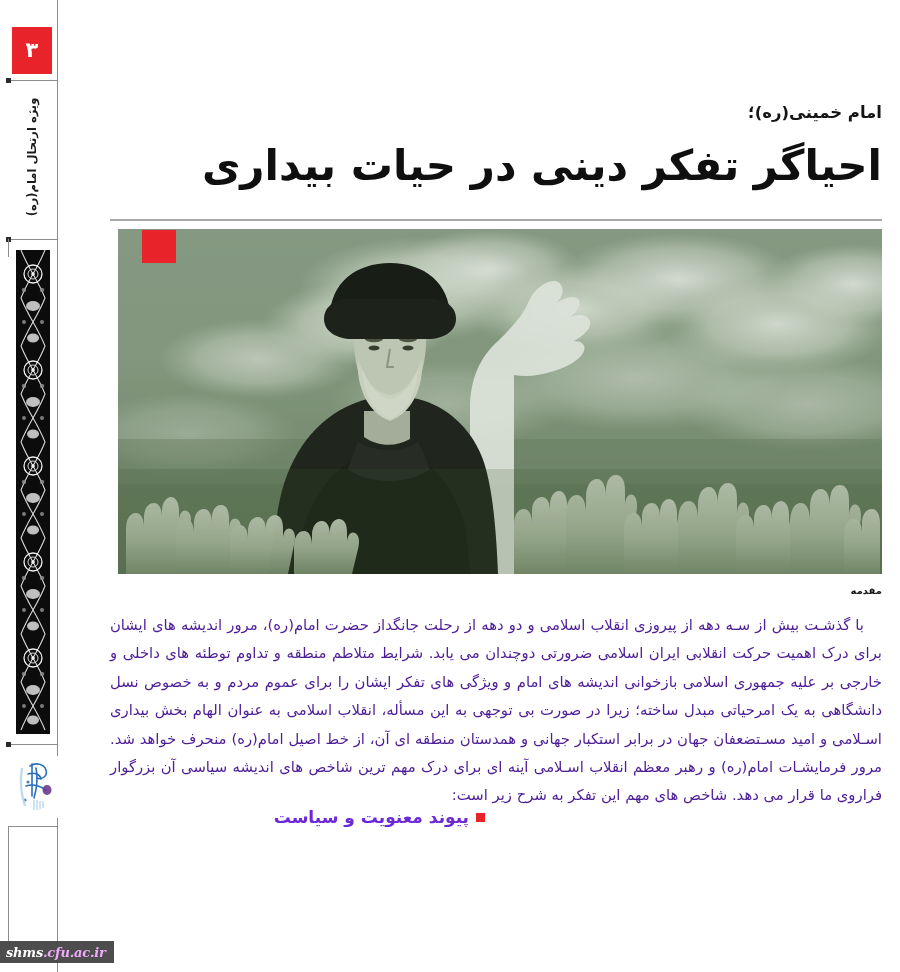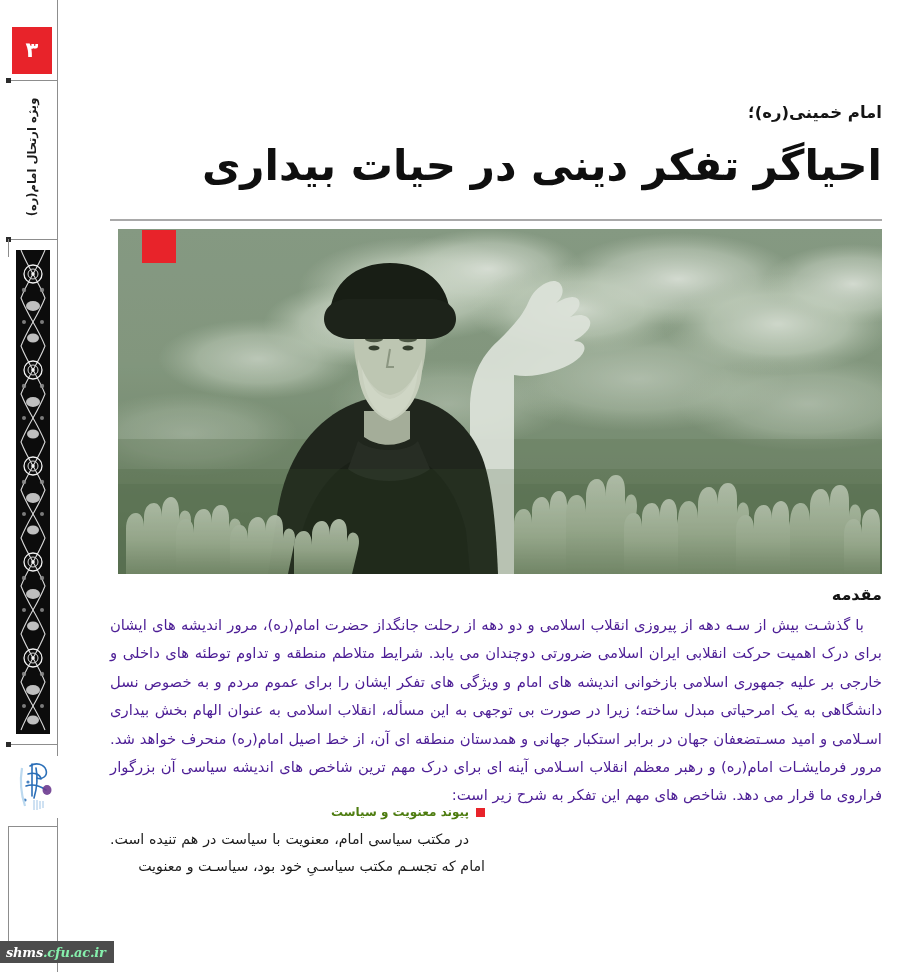--- a/index.html
+++ b/index.html
@@ -133,21 +133,21 @@
     display: flex;
     align-items: center;
     direction: ltr;
     font-family: "DejaVu Serif", "Liberation Serif", serif;
     font-size: 13px;
     font-weight: bold;
     font-style: italic;
     letter-spacing: -0.2px;
   }
   .url-a { color: #ffffff; }
-  .url-b { color: #86efac; }
+  .url-b { color: #f0abfc; }
 
   
   .content {
     position: absolute;
     left: 110px;
     top: 0;
     width: 772px;
     height: 920px;
     margin-top: 15px;
   }
@@ -203,21 +203,21 @@
     height: 33px;
     background: #e8232a;
     z-index: 4;
   }
 
   
   .sec-head {
     position: absolute;
     right: 0;
     top: 570px;
-    font-size: 16px;
+    font-size: 10px;
     font-weight: bold;
     color: #141414;
   }
 
   .intro {
     position: absolute;
     right: 0;
     left: 0;
     top: 596px;
     font-size: 14.8px;
@@ -255,23 +255,23 @@
     gap: 7px;
     margin-bottom: 2px;
   }
   .bullet-sq {
     width: 9px;
     height: 9px;
     background: #e8232a;
     flex: 0 0 auto;
   }
   .bullet-title {
-    font-size: 12px;
-    font-weight: bold;
-    color: #4d7c0f;
+    font-size: 17px;
+    font-weight: bold;
+    color: #6d28d9;
     white-space: nowrap;
   }
   .col-para { text-indent: 16px; }
   .col-para.noind { text-indent: 0; }
 </style>
 </head>
 <body>
 
 <div class="page">
 
@@ -566,20 +566,19 @@
 
     <p class="intro">با گذشـت بیش از سـه دهه از پیروزی انقلاب اسلامی و دو دهه از رحلت جانگداز حضرت امام(ره)، مرور اندیشه های ایشان برای درک اهمیت حرکت انقلابی ایران اسلامی ضرورتی دوچندان می یابد. شرایط متلاطم منطقه و تداوم توطئه های داخلی و خارجی بر علیه جمهوری اسلامی بازخوانی اندیشه های امام و ویژگی های تفکر ایشان را برای عموم مردم و به خصوص نسل دانشگاهی به یک امرحیاتی مبدل ساخته؛ زیرا در صورت بی توجهی به این مسأله، انقلاب اسلامی به عنوان الهام بخش بیداری اسـلامی و امید مسـتضعفان جهان در برابر استکبار جهانی و همدستان منطقه ای آن، از خط اصیل امام(ره) منحرف خواهد شد. مرور فرمایشـات امام(ره) و رهبر معظم انقلاب اسـلامی آینه ای برای درک مهم ترین شاخص های اندیشه سیاسی آن بزرگوار فراروی ما قرار می دهد. شاخص های مهم این تفکر به شرح زیر است:</p>
 
     <div class="cols">
 
       <div class="col">
         <div class="bullet-head">
           <span class="bullet-sq"></span>
           <span class="bullet-title">پیوند معنویت و سیاست</span>
         </div>
-        <p class="col-para">در مکتب سیاسی امام، معنویت با سیاست در هم تنیده است. امام که تجسـم مکتب سیاسـیِ خود بود، سیاسـت و معنویت</p>
       </div>
 
 
     </div>
 
   </div>
 </div>
 
 </body></html>

